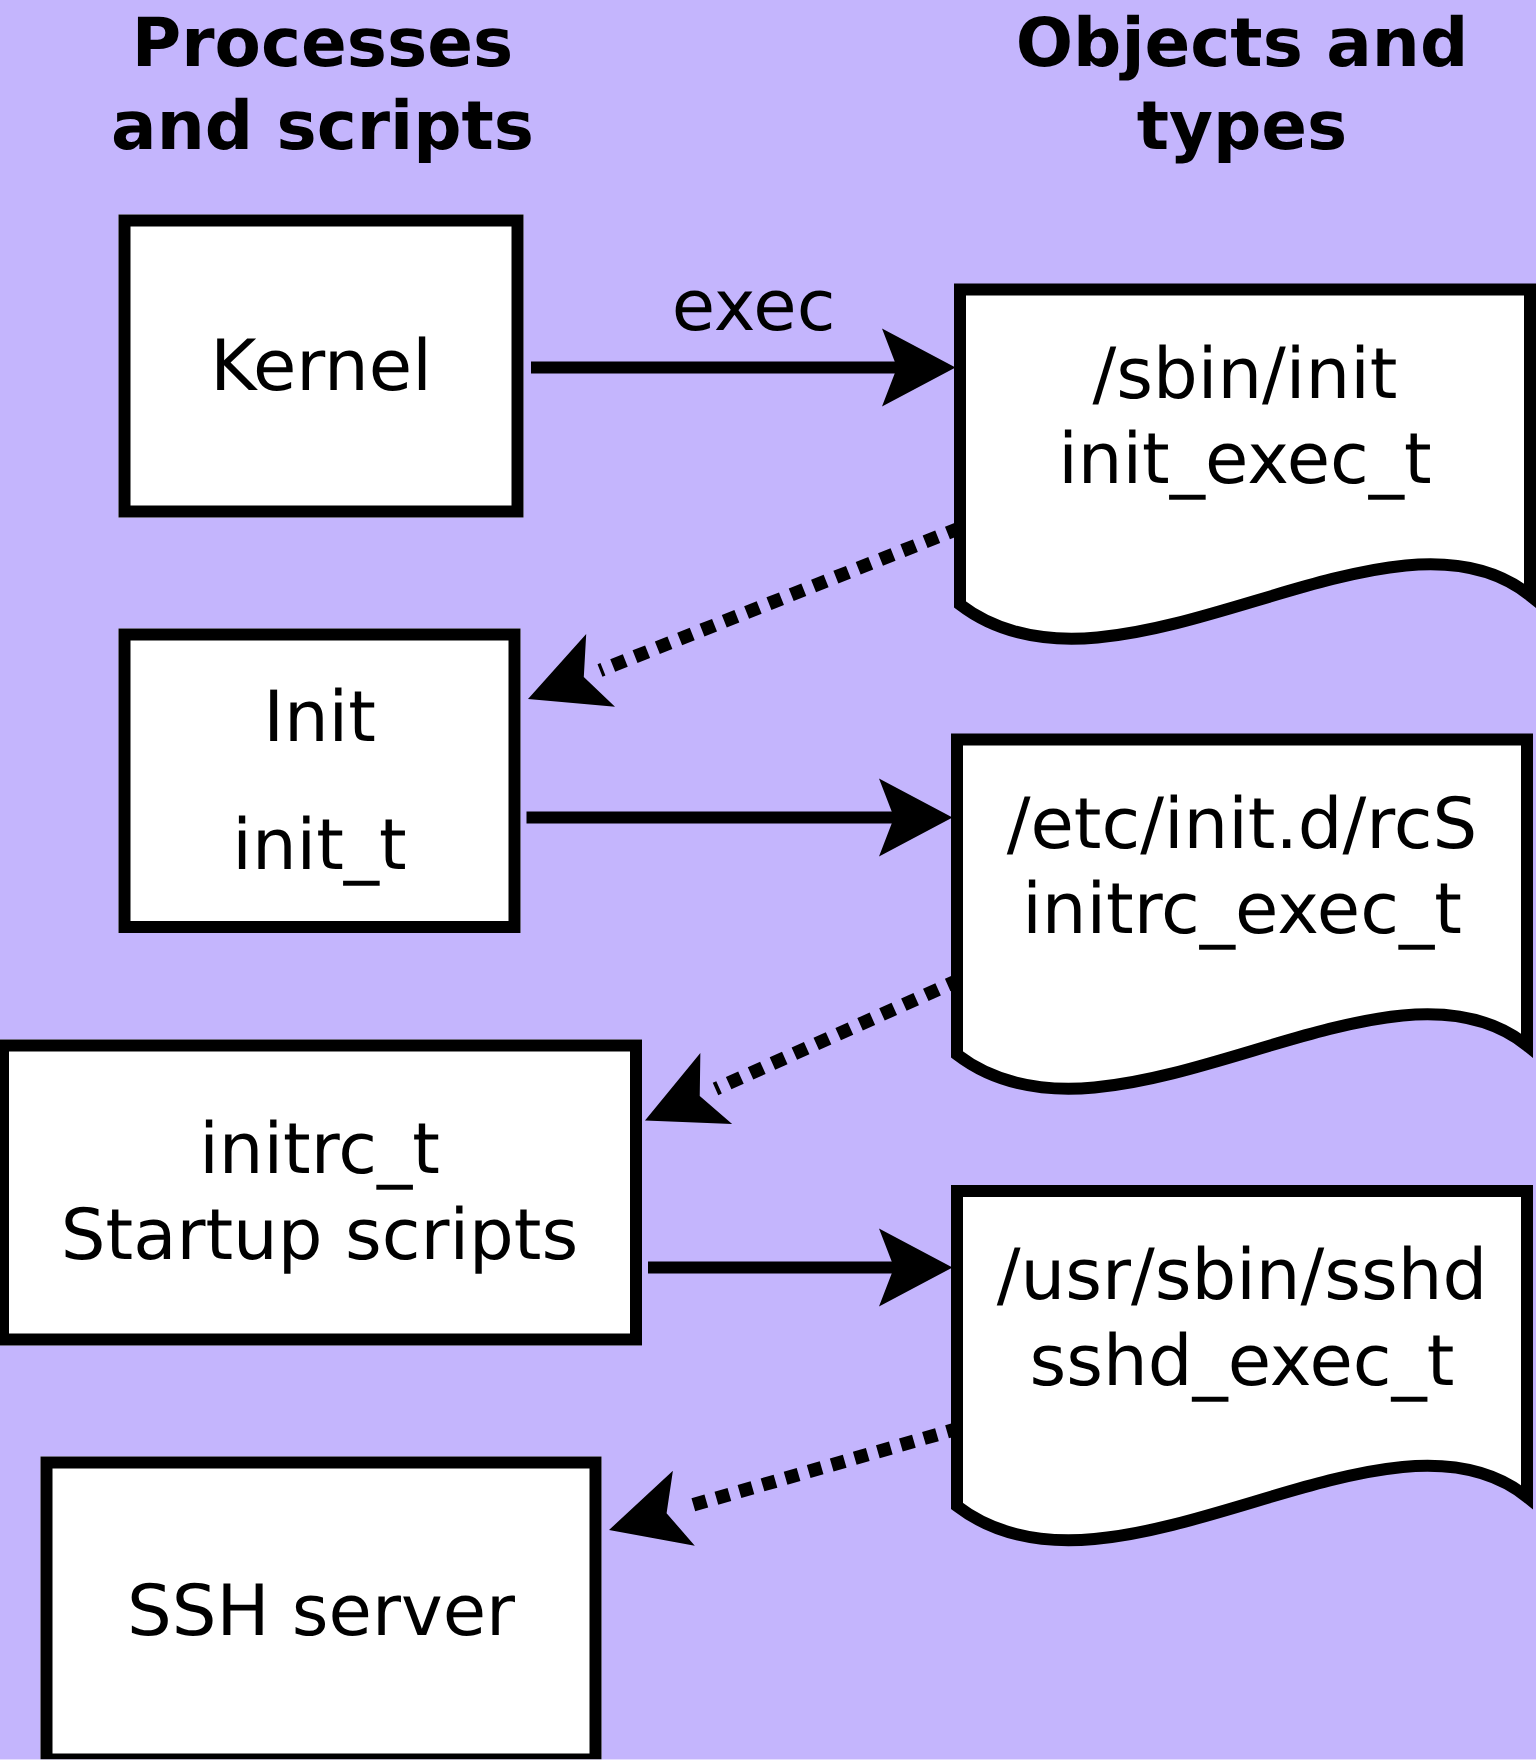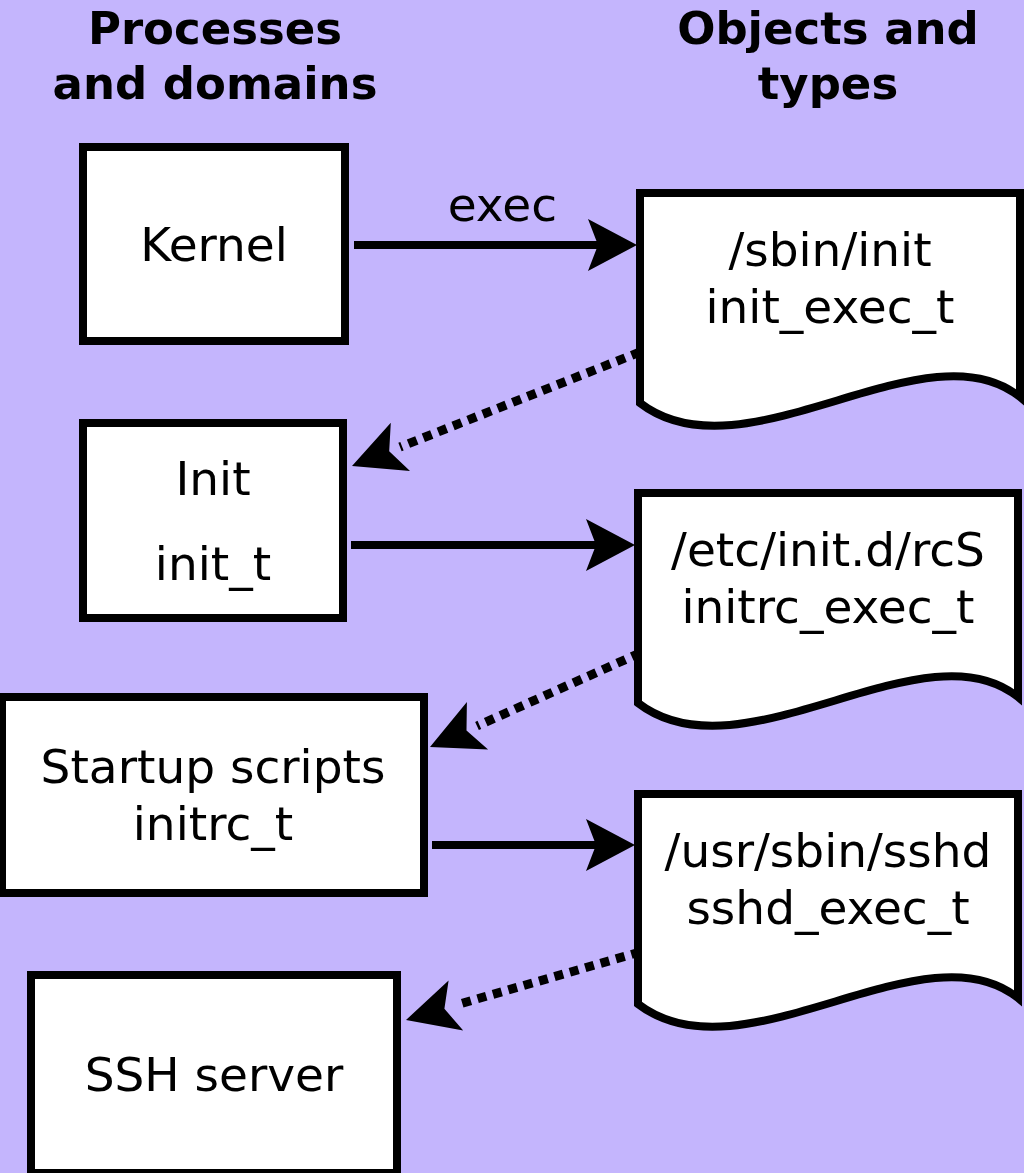--- a/index.html
+++ b/index.html
@@ -104,37 +104,37 @@
     </g>
     <g fill="#000000" stroke="none">
       <polygon points="352,466 390.8,422.7 389.2,451.3 410,471.1"></polygon>
       <polygon points="430,747 466.9,702 466.5,730.6 488.1,749.4"></polygon>
       <polygon points="406,1020 448.6,980.5 444.4,1008.8 463.2,1030.5"></polygon>
     </g>
   </svg>
 
   <div class="col-header left">
     <div>Processes</div>
-    <div>and domains</div>
+    <div>and scripts</div>
   </div>
   <div class="col-header right">
     <div>Objects and</div>
     <div>types</div>
   </div>
 
   <div class="process-node kernel">
     <div>Kernel</div>
   </div>
   <div class="process-node init">
     <div>Init</div>
     <div>init_t</div>
   </div>
   <div class="process-node startup">
+    <div>initrc_t</div>
     <div>Startup scripts</div>
-    <div>initrc_t</div>
   </div>
   <div class="process-node ssh">
     <div>SSH server</div>
   </div>
 
   <div class="doc-node doc1">
     <svg width="396" height="252" viewBox="0 0 396 252">
       <path d="M 8 8 L 388 8 L 388 212 C 294 136 112 298 8 218 Z" fill="#ffffff" stroke="#000000" stroke-width="8"></path>
     </svg>
     <div class="doc-text">

